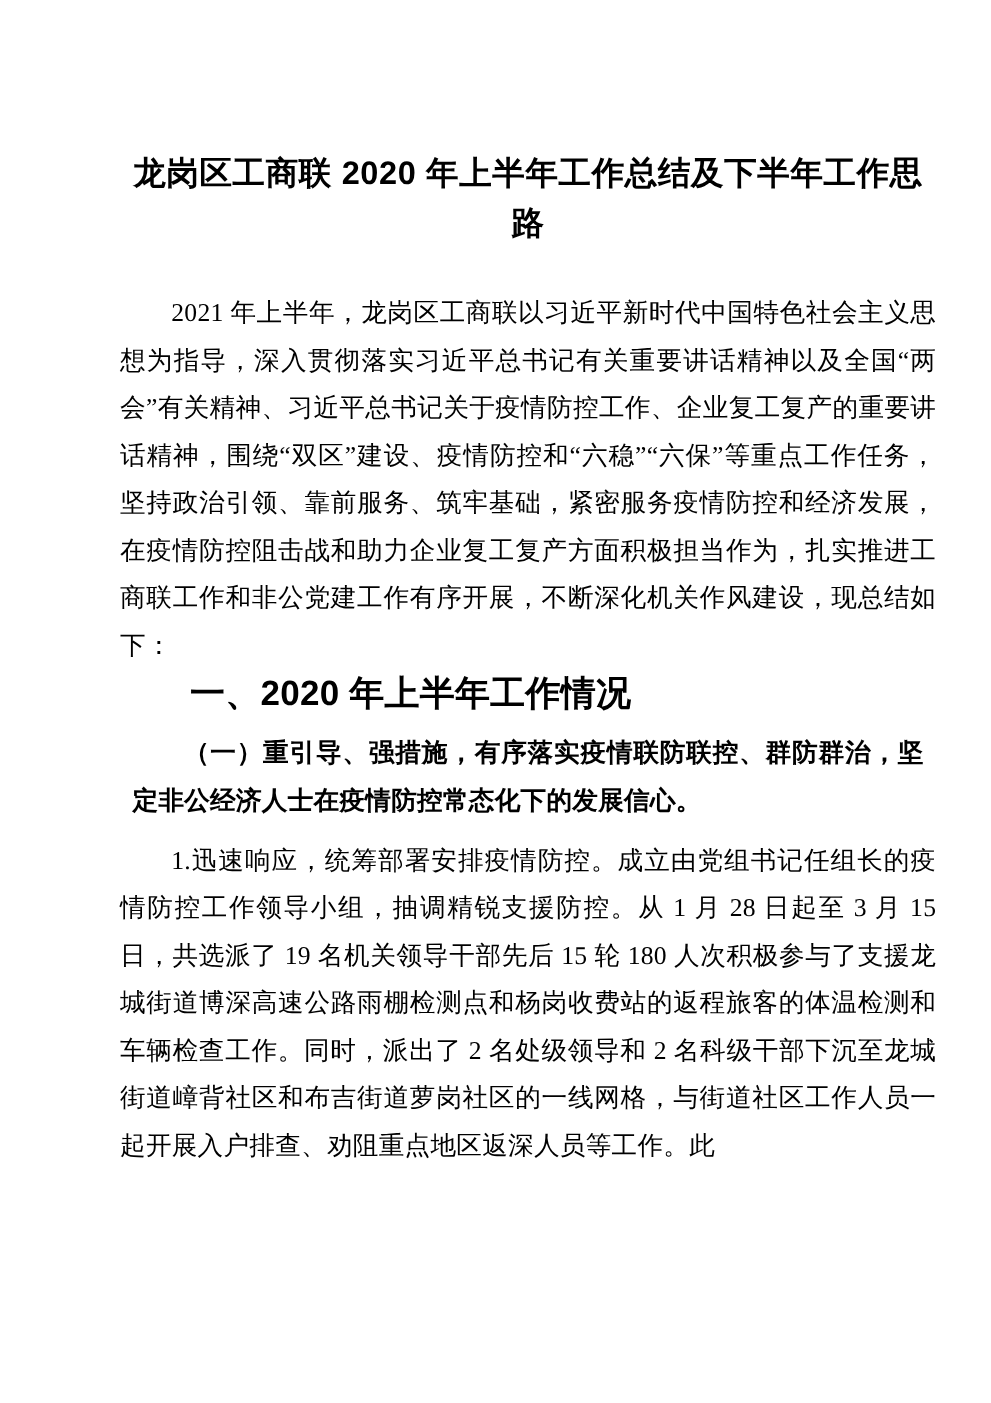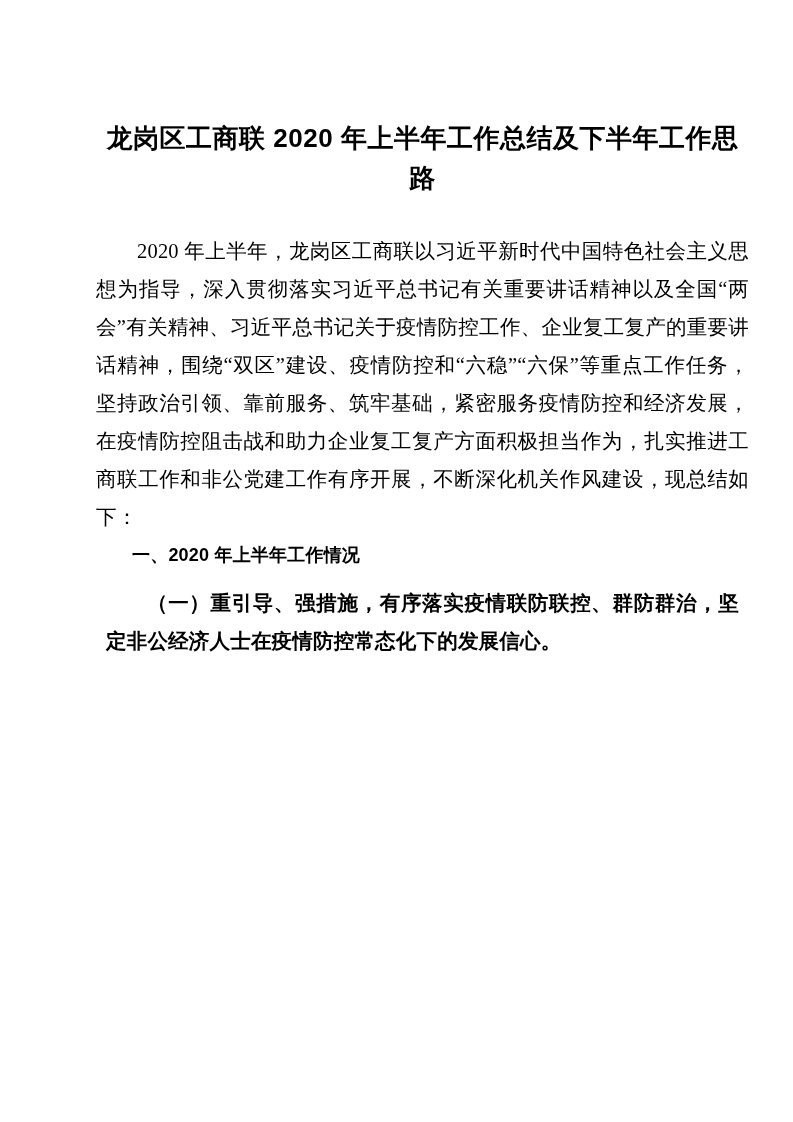--- a/index.html
+++ b/index.html
@@ -36,21 +36,21 @@
     line-height: 38px;
     text-align: justify;
     text-justify: inter-ideograph;
     margin: 0 0 0 0;
     text-indent: 2em;
     letter-spacing: 0.2px;
   }
   .heading-1 {
     font-family: "Liberation Sans", "DejaVu Sans", sans-serif;
     font-weight: bold;
-    font-size: 18px;
+    font-size: 28px;
     line-height: 38px;
     text-indent: 2em;
     margin: 0;
     letter-spacing: 0.2px;
   }
   .heading-2 {
     font-weight: bold;
     font-size: 20.5px;
     line-height: 38px;
     text-indent: 2em;
@@ -60,20 +60,21 @@
     letter-spacing: 0.2px;
   }
 </style>
 </head>
 <body>
 
 <div class="page">
 
   <h1 class="doc-title">龙岗区工商联 2020 年上半年工作总结及下半年工作思路</h1>
 
-  <p class="body-p">2020 年上半年，龙岗区工商联以习近平新时代中国特色社会主义思想为指导，深入贯彻落实习近平总书记有关重要讲话精神以及全国“两会”有关精神、习近平总书记关于疫情防控工作、企业复工复产的重要讲话精神，围绕“双区”建设、疫情防控和“六稳”“六保”等重点工作任务，坚持政治引领、靠前服务、筑牢基础，紧密服务疫情防控和经济发展，在疫情防控阻击战和助力企业复工复产方面积极担当作为，扎实推进工商联工作和非公党建工作有序开展，不断深化机关作风建设，现总结如下：</p>
+  <p class="body-p">2021 年上半年，龙岗区工商联以习近平新时代中国特色社会主义思想为指导，深入贯彻落实习近平总书记有关重要讲话精神以及全国“两会”有关精神、习近平总书记关于疫情防控工作、企业复工复产的重要讲话精神，围绕“双区”建设、疫情防控和“六稳”“六保”等重点工作任务，坚持政治引领、靠前服务、筑牢基础，紧密服务疫情防控和经济发展，在疫情防控阻击战和助力企业复工复产方面积极担当作为，扎实推进工商联工作和非公党建工作有序开展，不断深化机关作风建设，现总结如下：</p>
 
   <p class="heading-1">一、2020 年上半年工作情况</p>
 
   <p class="heading-2">（一）重引导、强措施，有序落实疫情联防联控、群防群治，坚定非公经济人士在疫情防控常态化下的发展信心。</p>
 
+  <p class="body-p">1.迅速响应，统筹部署安排疫情防控。成立由党组书记任组长的疫情防控工作领导小组，抽调精锐支援防控。从 1 月 28 日起至 3 月 15 日，共选派了 19 名机关领导干部先后 15 轮 180 人次积极参与了支援龙城街道博深高速公路雨棚检测点和杨岗收费站的返程旅客的体温检测和车辆检查工作。同时，派出了 2 名处级领导和 2 名科级干部下沉至龙城街道嶂背社区和布吉街道萝岗社区的一线网格，与街道社区工作人员一起开展入户排查、劝阻重点地区返深人员等工作。此</p>
 
 </div>
 
 </body></html>

